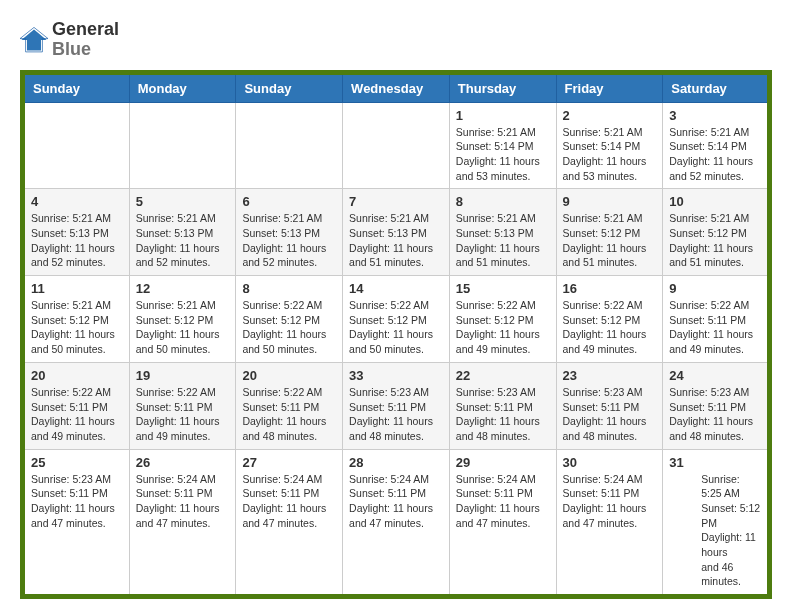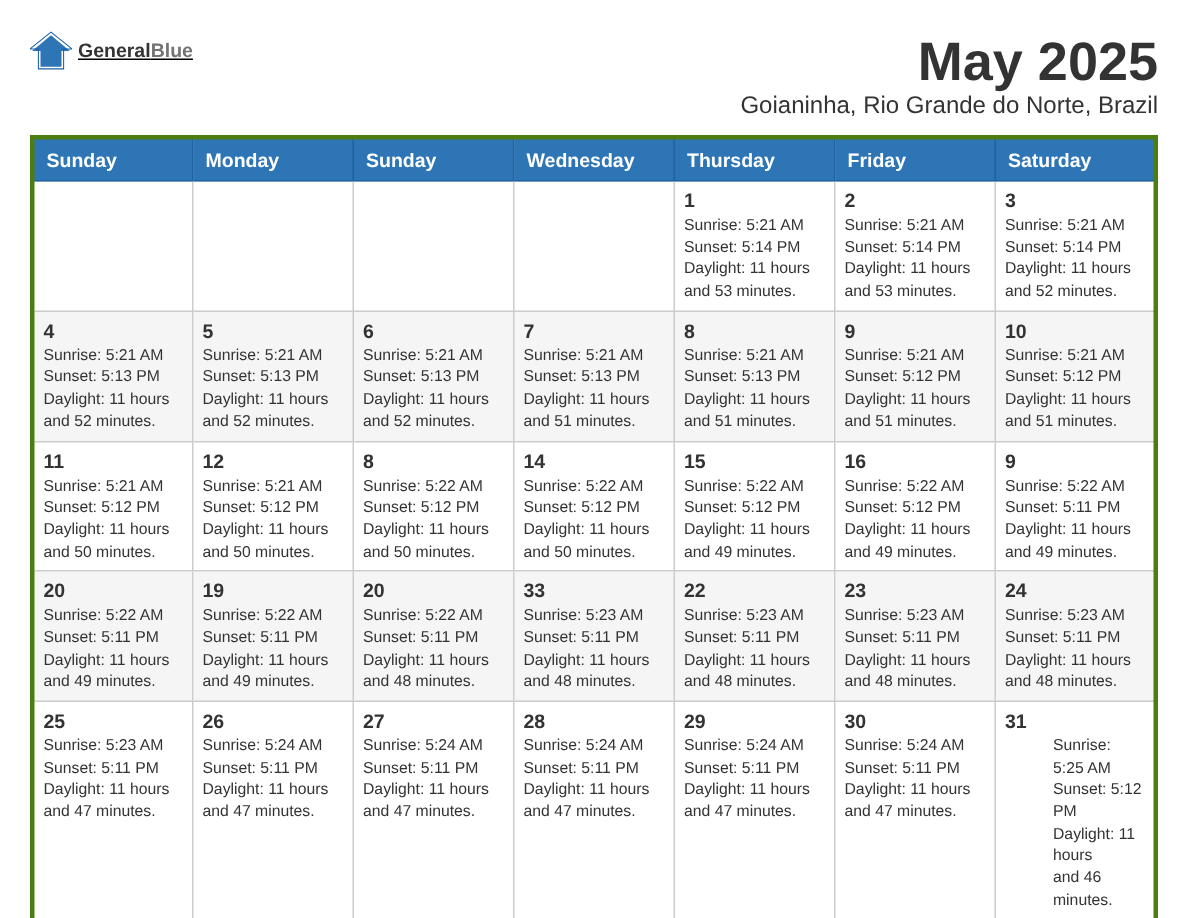--- a/index.html
+++ b/index.html
@@ -15,25 +15,24 @@
       align-items: flex-start;
       justify-content: space-between;
       margin-bottom: 10px;
     }
     .logo {
       display: flex;
       align-items: center;
     }
     .logo-text {
       display: flex;
-      flex-direction: row;
-      font-size: 13px;
+      flex-direction: column;
+      font-size: 18px;
       font-weight: bold;
       line-height: 1.1;
-      text-decoration: underline;
     }
     .logo-general { color: #333; }
     .logo-blue { color: #737373; }
     .logo-icon {
       width: 28px;
       height: 28px;
       margin-right: 4px;
     }
     .title-block {
       text-align: right;
@@ -43,21 +42,21 @@
       font-weight: bold;
       color: #333;
     }
     .location-title {
       font-size: 16px;
       color: #333;
     }
     .calendar {
       width: 100%;
       border-collapse: collapse;
-      border: 3px solid #4d7c0f;
+      border: 5px solid #4d7c0f;
     }
     .calendar th {
       background-color: #2e75b6;
       color: #fff;
       text-align: left;
       padding: 6px 8px;
       font-size: 13px;
       border: 1px solid #2060a0;
     }
     .calendar td {
@@ -94,24 +93,20 @@
   <div class="logo">
     <svg class="logo-icon" viewBox="0 0 40 40">
       <polygon points="20,5 38,20 30,20 30,35 10,35 10,20 2,20" fill="#2e75b6"></polygon>
       <polygon points="20,2 40,18 32,18 32,37 8,37 8,18 0,18" fill="none" stroke="#1a5fa8" stroke-width="1"></polygon>
     </svg>
     <div class="logo-text">
       <span class="logo-general">General</span>
       <span class="logo-blue">Blue</span>
     </div>
   </div>
-  <div class="title-block">
-    <div class="month-title">May 2025</div>
-    <div class="location-title">Goianinha, Rio Grande do Norte, Brazil</div>
-  </div>
 </div>
 
 <table class="calendar">
   <thead>
     <tr>
     <th>Sunday</th>
         <th>Monday</th>
         <th>Sunday</th>
         <th>Wednesday</th>
         <th>Thursday</th>

